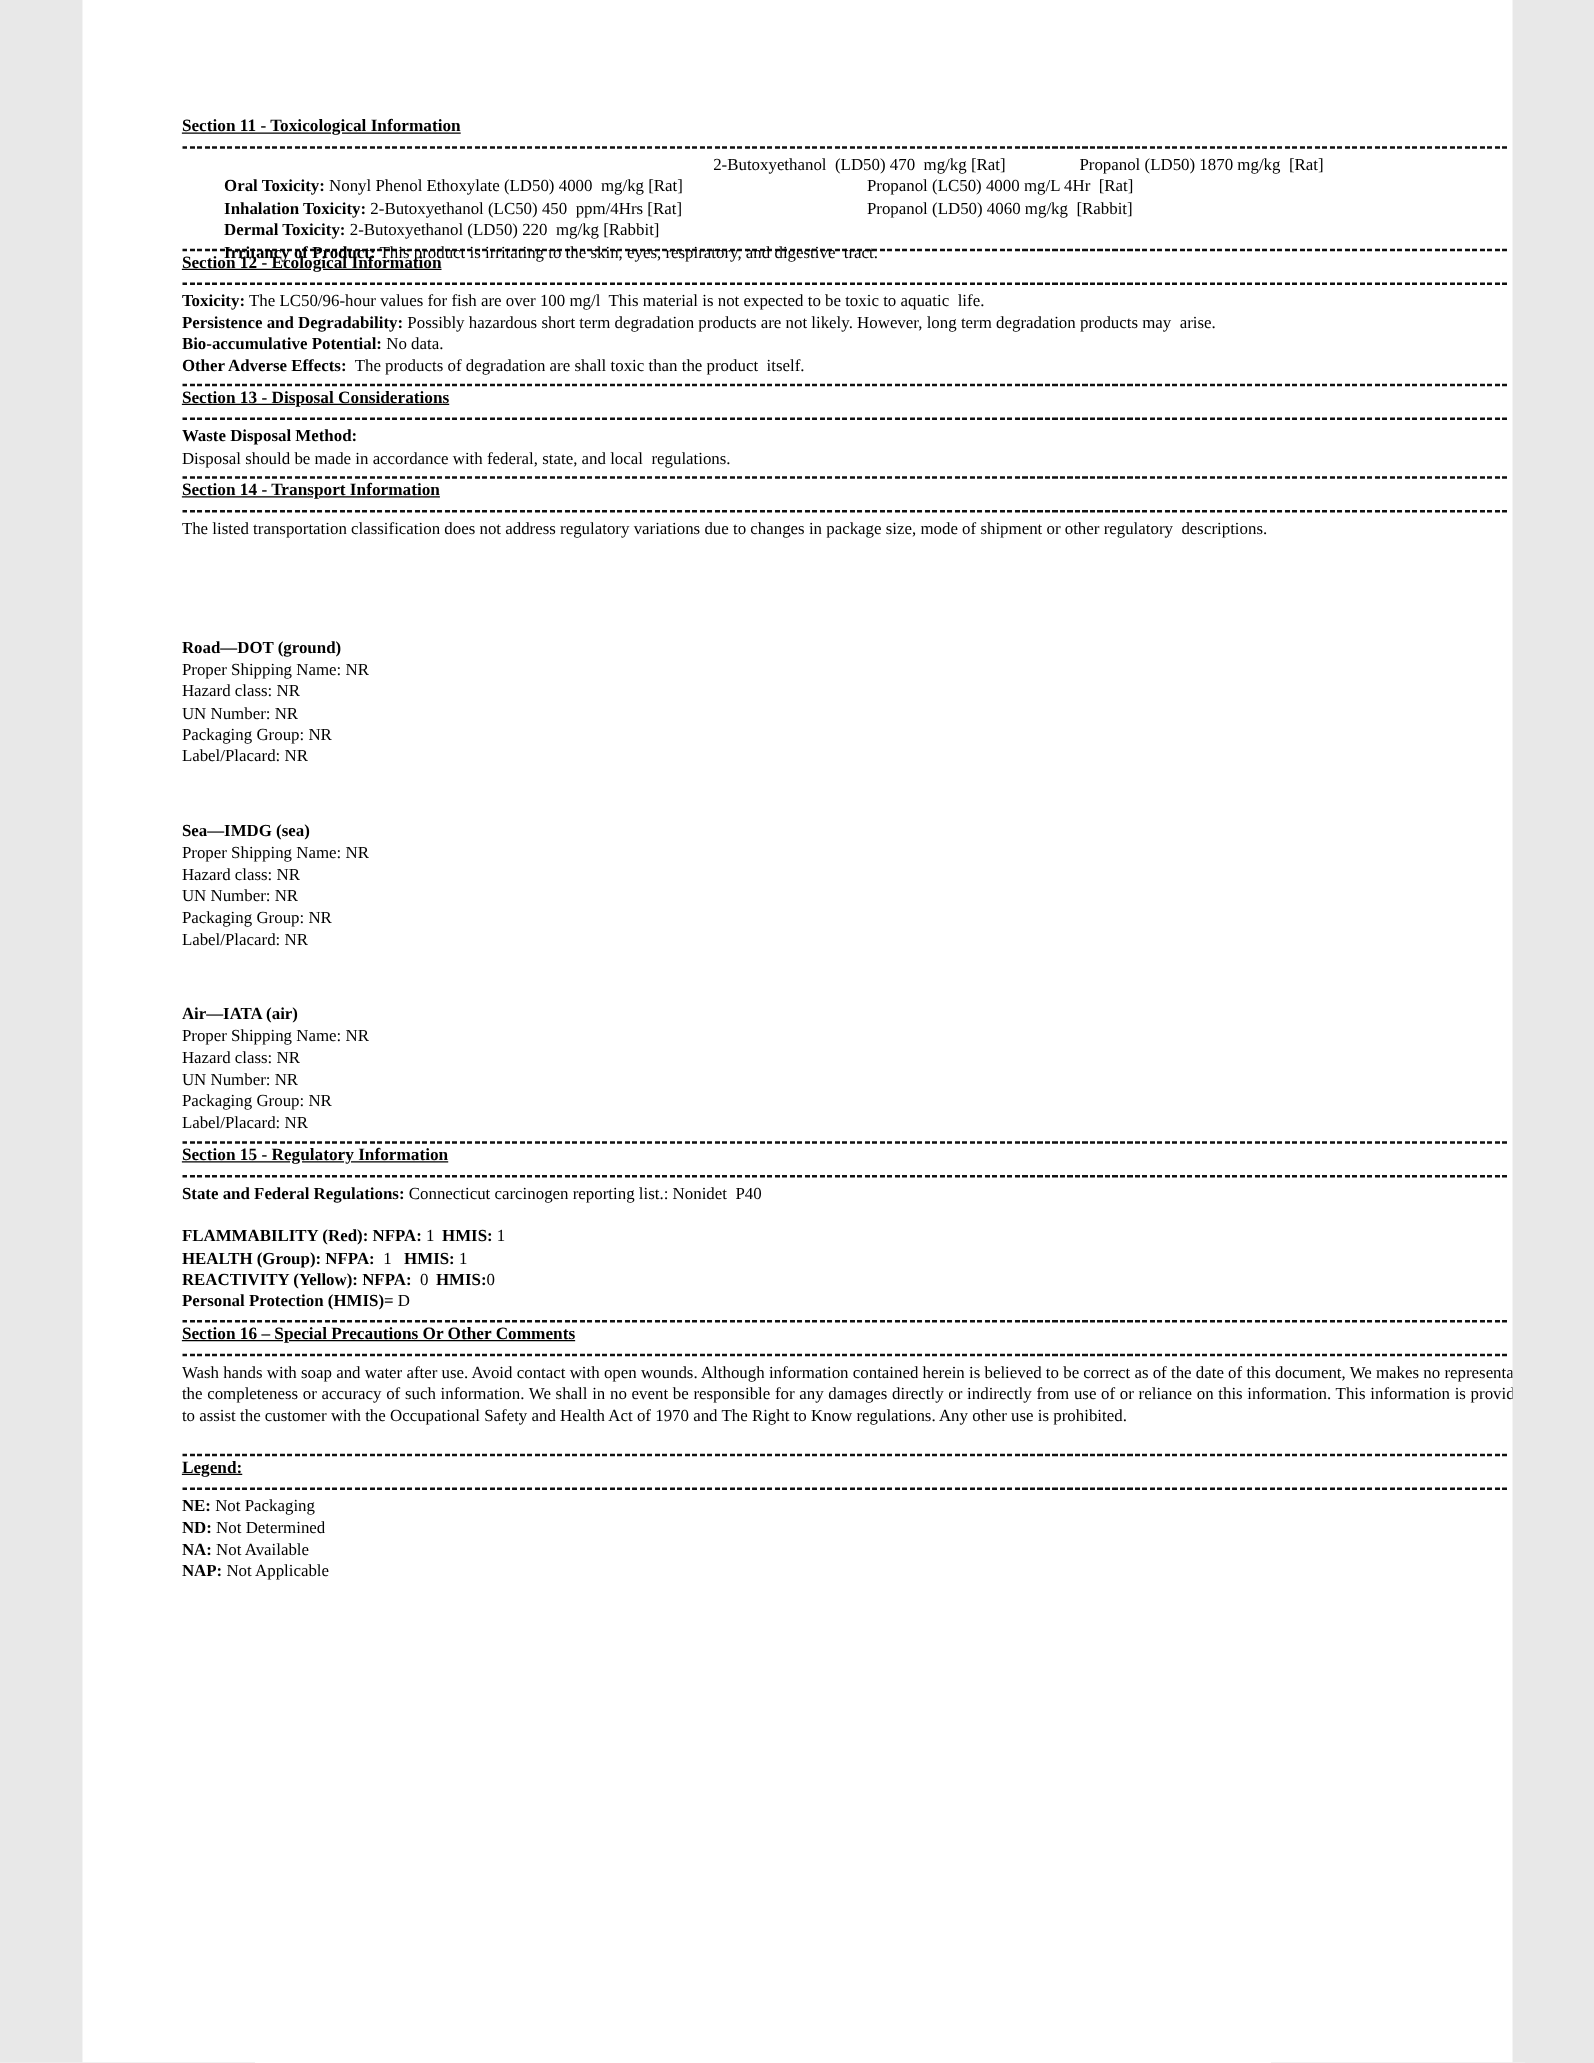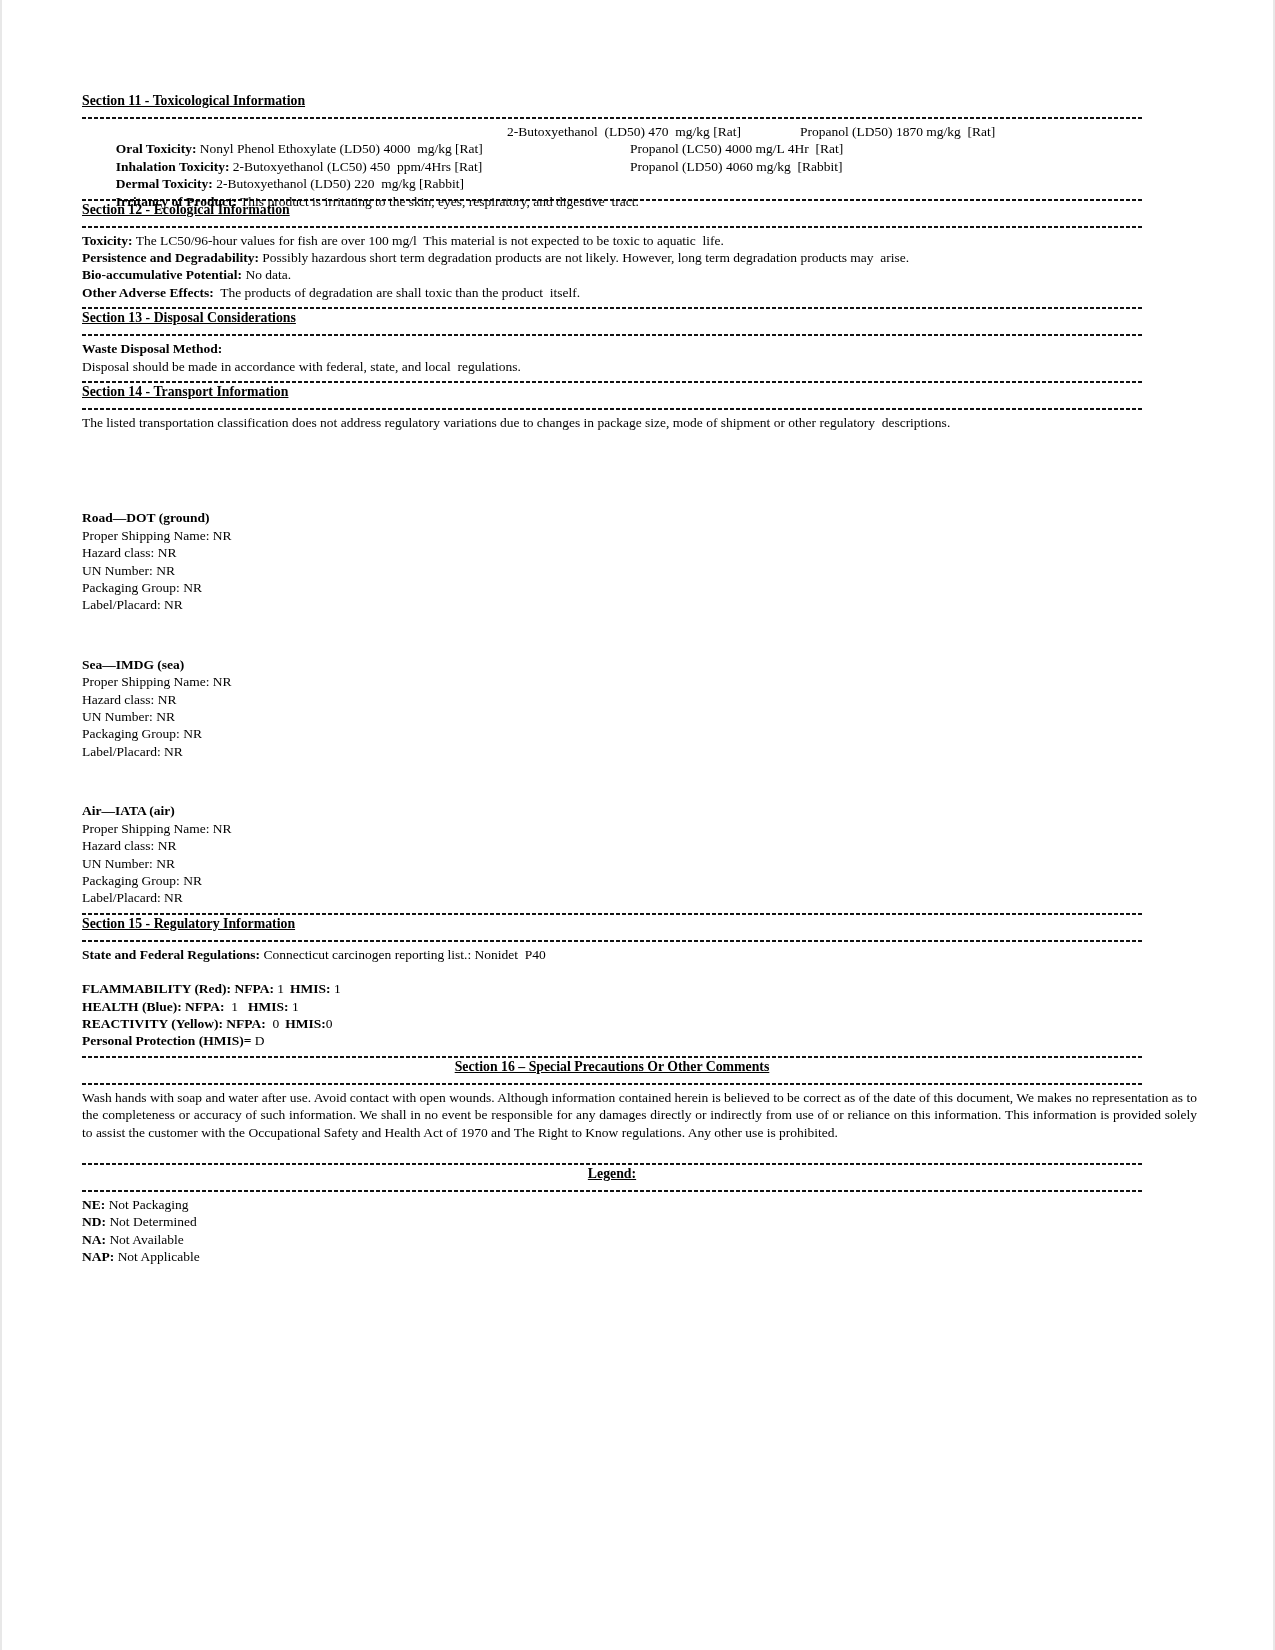--- a/index.html
+++ b/index.html
@@ -1,18 +1,18 @@
 <!DOCTYPE html>
 <html><head>
 <meta charset="utf-8">
 <style>
   html,body { margin:0; padding:0; background:#e8e8e8; }
   .page {
     position: relative;
-    width: 1271px;
+    width: 1144px;
     height: 1650px;
     margin: 0 auto;
     background: #ffffff;
     font-family: "Liberation Serif", "DejaVu Serif", serif;
     font-size: 13.5px;
     line-height: 17.4px;
     color: #000;
     box-sizing: border-box;
     padding: 92px 60px 0 80px;
     overflow: hidden;
@@ -27,21 +27,21 @@
   }
   .sep {
     height: 2px;
     background: repeating-linear-gradient(90deg, #111 0 4px, transparent 4px 6px);
     margin-top: 7px;
   }
   .mt4  { margin-top: 4px; }
   .mt6  { margin-top: 6px; }
   .mt17 { margin-top: 17px; }
   .mt20 { margin-top: 20px; }
-  .mt22 { margin-top: 22px; text-align: center; }
+  .mt22 { margin-top: 22px; }
   .mt25 { margin-top: 25px; }
   .mt78 { margin-top: 78px; }
   .row  { white-space: normal; }
   .lbl  { font-weight: bold; }
   .txt  { white-space: pre-wrap; }
   .tox-row { position: relative; white-space: pre; height: 17.4px; }
   .tox-col { position: absolute; top: 0; white-space: pre; }
   .c2a { left: 425px; }  
   .c2b { left: 548px; }  
   .c3  { left: 718px; }  
@@ -154,21 +154,21 @@
       <h2 class="sec-title mt25">Section 15 - Regulatory Information</h2>
       <div class="sep"></div>
       <div class="row mt4">
         <span class="lbl">State and Federal Regulations:</span> <span class="txt">Connecticut carcinogen reporting list.: Nonidet  P40</span>
       </div>
       <div class="ratings mt17">
         <div class="row">
           <span class="lbl">FLAMMABILITY (Red): NFPA:</span> <span class="plainv">1</span><span class="gap1"></span><span class="lbl">HMIS:</span><span class="plainv"> 1</span>
         </div>
         <div class="row">
-          <span class="lbl">HEALTH (Blue): NFPA:</span> <span class="plainv"> 1</span><span class="gap2"></span><span class="lbl">HMIS:</span><span class="plainv"> 1</span>
+          <span class="lbl">HEALTH (Group): NFPA:</span> <span class="plainv"> 1</span><span class="gap2"></span><span class="lbl">HMIS:</span><span class="plainv"> 1</span>
         </div>
         <div class="row">
           <span class="lbl">REACTIVITY (Yellow):  NFPA:</span> <span class="plainv"> 0</span><span class="gap1"></span><span class="lbl">HMIS:</span><span class="plainv">0</span>
         </div>
         <div class="row">
           <span class="lbl">Personal Protection (HMIS)=</span> <span class="plainv">D</span>
         </div>
       </div>
       <div class="sep mt6"></div>
     </section>

